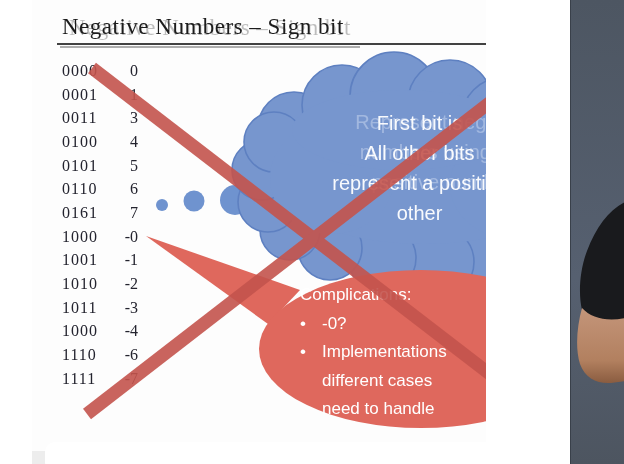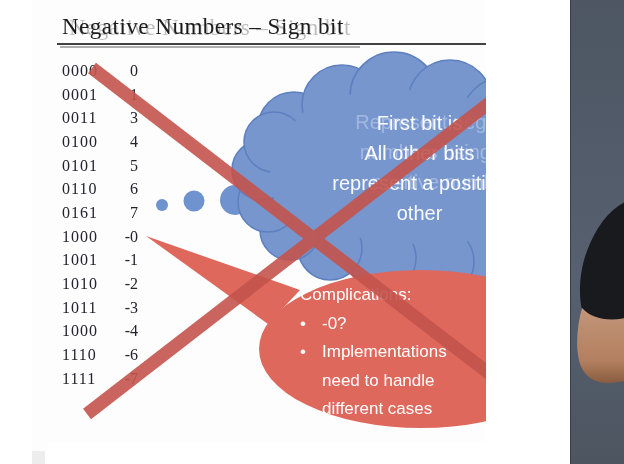--- a/index.html
+++ b/index.html
@@ -164,22 +164,22 @@
       <div class="heading">Complications:</div>
       <div>
           <div class="line">
             <span class="marker">•</span>
             <span>-0?</span>
           </div>
           <div class="line">
             <span class="marker">•</span>
             <span>Implementations</span>
           </div>
+          <div class="cont">different cases</div>
           <div class="cont">need to handle</div>
-          <div class="cont">different cases</div>
         </div>
     </div>
 
     <div class="bottom-band"></div>
     <div class="bottom-card"></div>
 
     <svg class="gfx" width="570" height="464" viewBox="0 0 570 464">
       <g stroke="#c4544d" stroke-width="13" opacity="0.9" stroke-linecap="butt">
         <line x1="60" y1="68" x2="550" y2="445"></line>
         <line x1="55" y1="414" x2="514" y2="59"></line>

